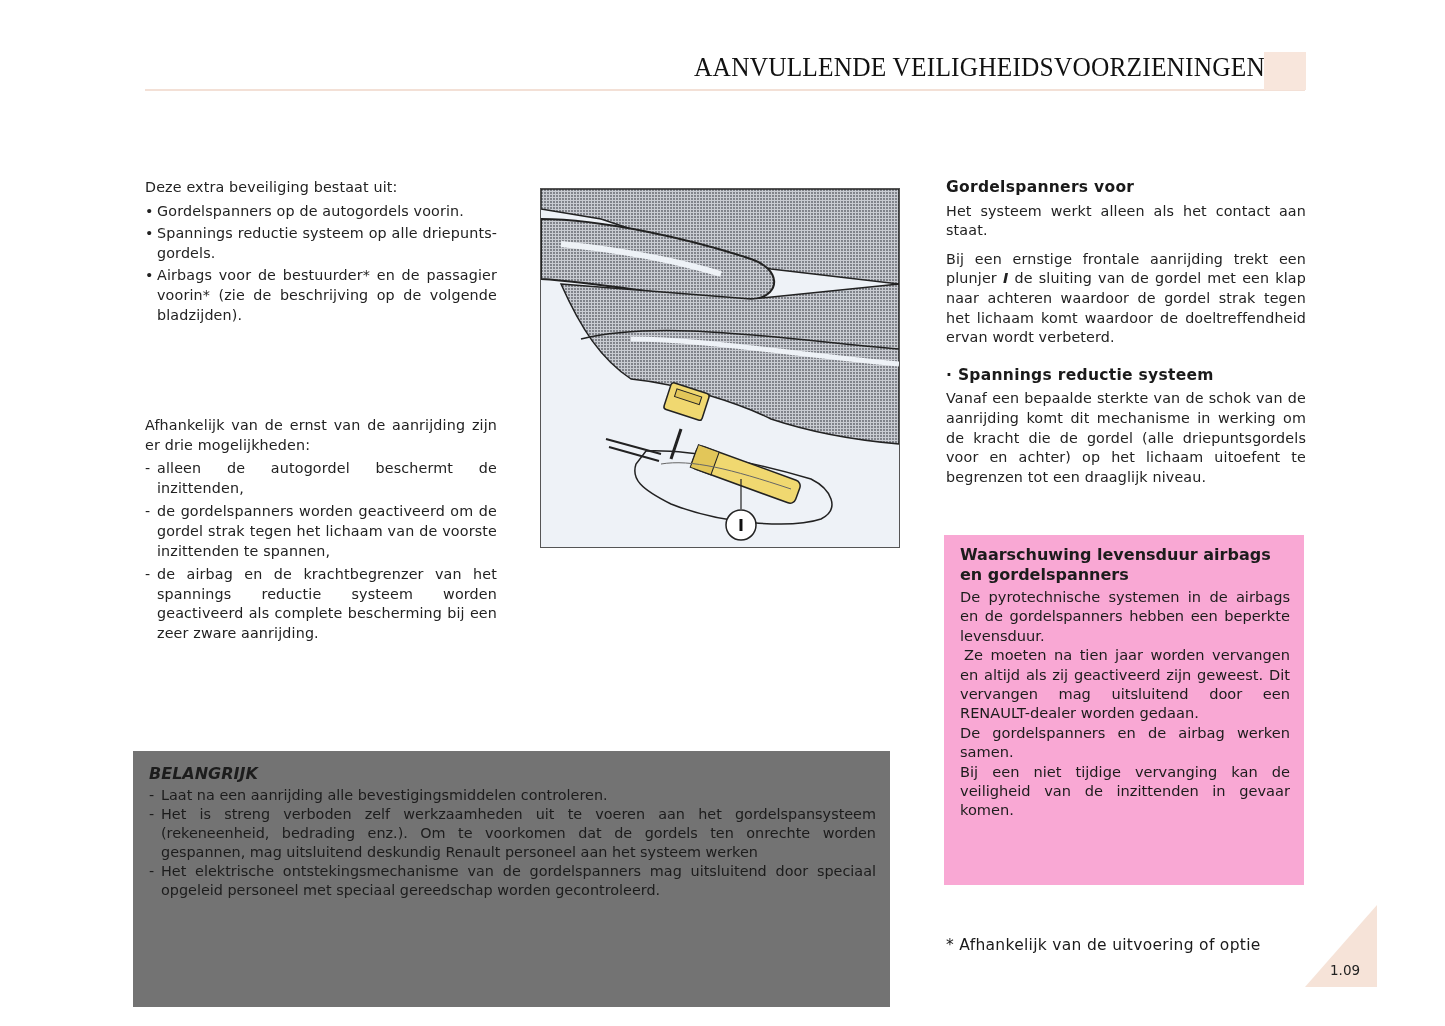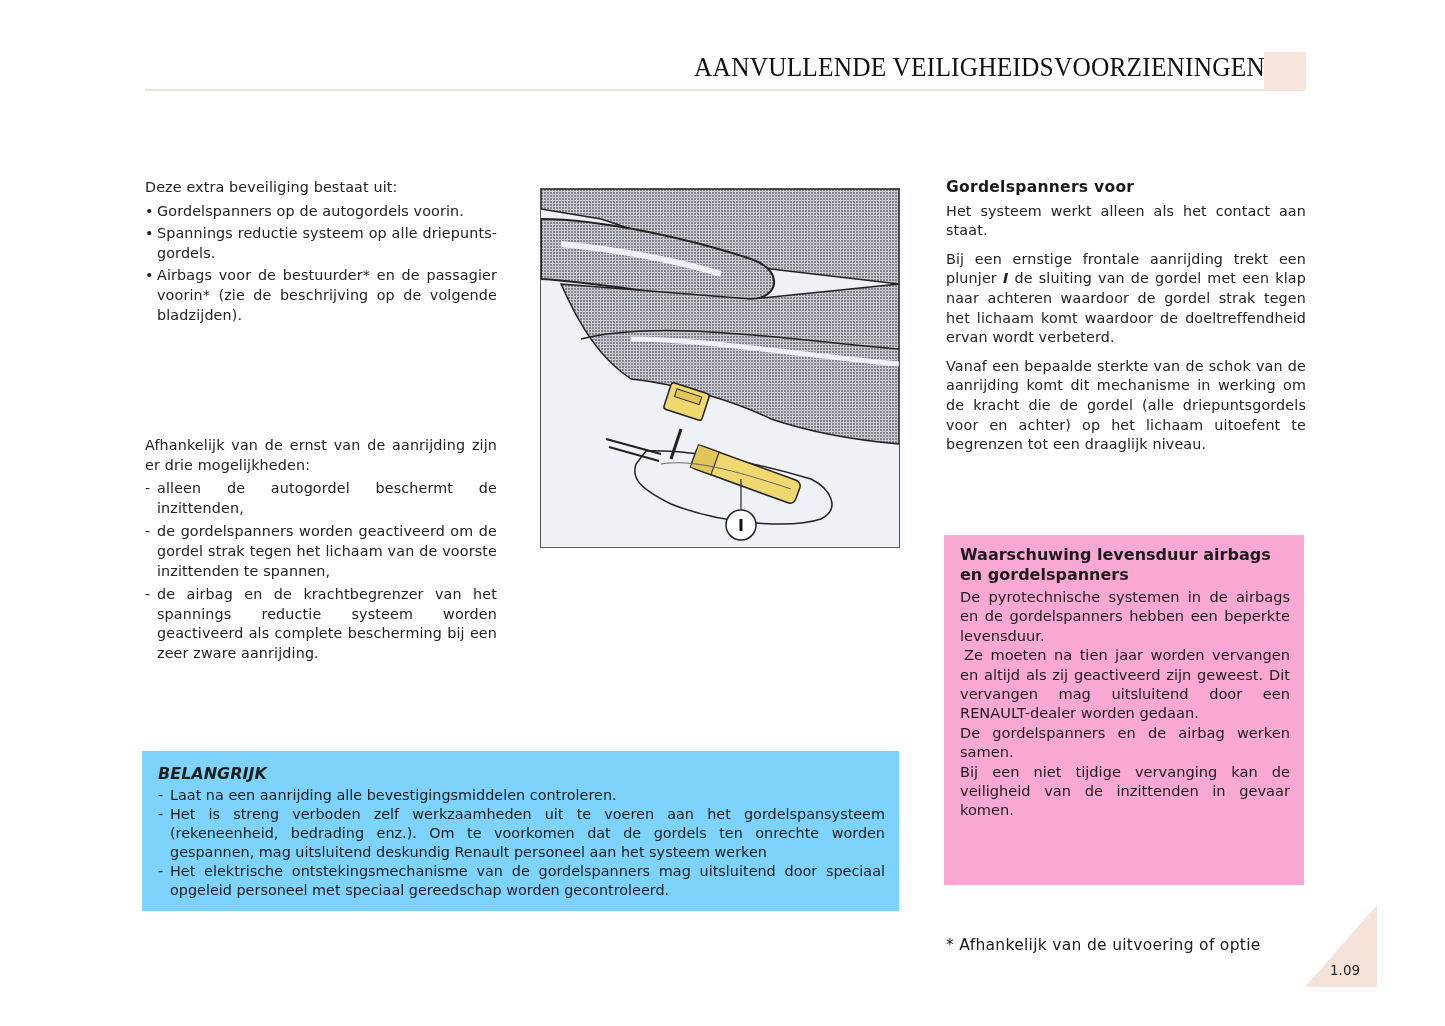--- a/index.html
+++ b/index.html
@@ -26,21 +26,21 @@
   .para { margin: 0 0 9px 0; }
   ul.bul { list-style: none; margin: 0; padding: 0; }
   ul.bul li { position: relative; padding-left: 12px; margin-bottom: 3px; text-align: justify; }
   ul.bul li::before { content: "•"; position: absolute; left: 0; top: 0; }
   ul.dash { list-style: none; margin: 0; padding: 0; }
   ul.dash li { position: relative; padding-left: 12px; margin-bottom: 4px; text-align: justify; }
   ul.dash li::before { content: "-"; position: absolute; left: 0; top: 0; }
   b, .bold { font-weight: bold; }
 
   .col-left { left: 145px; top: 178px; width: 352px; }
-  .col-left2 { left: 145px; top: 436px; width: 352px; }
+  .col-left2 { left: 145px; top: 416px; width: 352px; }
   .indent { padding-left: 12px; }
 
   
   .figure {
     left: 540px; top: 188px; width: 358px; height: 358px;
     border: 1.5px solid #555; background: #eef2f7; overflow: hidden;
   }
 
   
   .col-right { left: 946px; top: 178px; width: 360px; }
@@ -49,22 +49,22 @@
   
   .warn-box {
     left: 944px; top: 535px; width: 360px; height: 350px;
     background: #f9a8d4;
   }
   .warn-inner { padding: 10px 14px 0 16px; font-size: 14.6px; line-height: 19.4px; color: #1c1c1c; }
   .warn-title { font-weight: bold; font-size: 16px; line-height: 20px; margin-bottom: 2px; }
 
   
   .imp-box {
-    left: 142px; top: 751px; width: 757px; height: 160px;
-    background: #7dd3fc;
+    left: 133px; top: 751px; width: 757px; height: 256px;
+    background: #737373;
   }
   .imp-inner { padding: 13px 14px 0 16px; font-size: 14.4px; line-height: 19px; color: #1c1c1c; }
   .imp-title { font-weight: bold; font-style: italic; font-size: 16px; margin-bottom: 3px; }
   .imp-inner ul.dash li { margin-bottom: 0; }
 
   
   .footnote { left: 946px; top: 936px; font-size: 15.5px; font-weight: normal; color: #1a1a1a; letter-spacing: 0.3px; white-space: nowrap; }
   .corner { left: 1305px; top: 905px; width: 72px; height: 82px; }
   .page-num { left: 1330px; top: 962px; font-size: 13.5px; color: #222; }
 </style>
@@ -134,20 +134,21 @@
 </div>
 
 <div class="abs col-right txt">
   <div class="h-sub">Gordelspanners voor</div>
   <div class="para just">Het systeem werkt alleen als het contact aan staat.</div>
   <div class="para just">
     <span>Bij een ernstige frontale aanrijding trekt een plunjer</span>
     <b style="font-style:italic">I</b>
     <span>de sluiting van de gordel met een klap naar achteren waardoor de gordel strak tegen het lichaam komt waardoor de doeltreffendheid ervan wordt verbeterd.</span>
   </div>
+  <div class="h-sub" style="margin-top:18px">· Spannings reductie systeem</div>
   <div class="para just">Vanaf een bepaalde sterkte van de schok van de aanrijding komt dit mechanisme in werking om de kracht die de gordel (alle driepuntsgordels voor en achter) op het lichaam uitoefent te begrenzen tot een draaglijk niveau.</div>
 </div>
 
 <div class="abs warn-box">
   <div class="warn-inner">
     <div class="warn-title">Waarschuwing levensduur airbags en gordelspanners</div>
     <div class="just">De pyrotechnische systemen in de airbags en de gordelspanners hebben een beperkte levensduur.</div>
     <div class="just" style="text-indent:4px">Ze moeten na tien jaar worden vervangen en altijd als zij geactiveerd zijn geweest. Dit vervangen mag uitsluitend door een RENAULT-dealer worden gedaan.</div>
     <div class="just">De gordelspanners en de airbag werken samen.</div>
     <div class="just">Bij een niet tijdige vervanging kan de veiligheid van de inzittenden in gevaar komen.</div>

